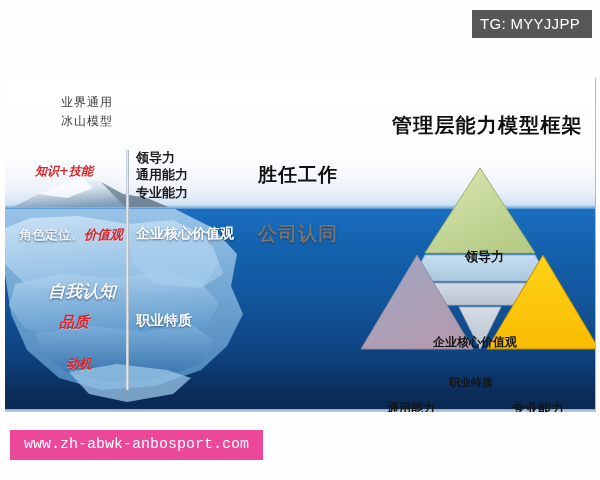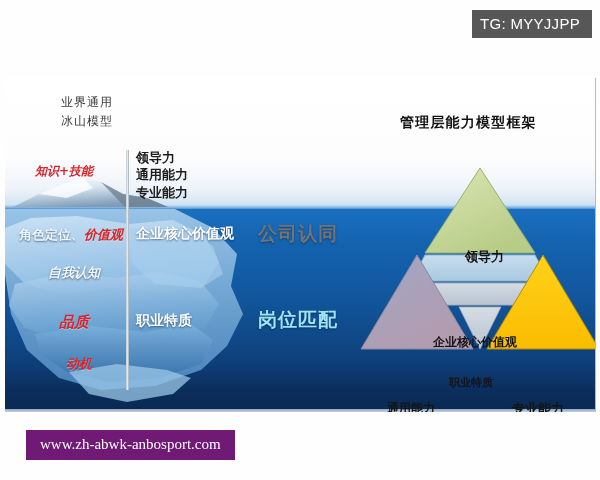--- a/index.html
+++ b/index.html
@@ -35,29 +35,29 @@
     letter-spacing: 0.3px;
     padding: 6px 12px 7px 8px;
     line-height: 1;
     white-space: nowrap;
     font-family: "Liberation Sans", sans-serif;
   }
 
   
   #site-watermark {
     position: absolute;
-    left: 26px;
+    left: 10px;
     bottom: 20px;
-    background: #701a75;
+    background: #ec4899;
     color: #ffffff;
     font-size: 15px;
     padding: 7px 14px 8px 14px;
     line-height: 1;
     white-space: nowrap;
-    font-family: Liberation Serif, serif;
+    font-family: Liberation Mono, monospace;
   }
 
   
   #slide {
     position: absolute;
     left: 5px;
     top: 78px;
     width: 590px;
     height: 334px;
     background: #ffffff;
@@ -163,21 +163,21 @@
   }
   .white-label {
     color: #f2f7fc;
     font-weight: bold;
     text-shadow: 0 1px 2px rgba(0,20,50,0.55);
   }
 
   #lbl-knowledge { left: 30px; top: 86px; font-size: 12px; text-align: right; }
   #lbl-role      { left: 14px; top: 149px; font-size: 13px; }
   #lbl-role .white-part { color:#eef5fc; font-style: normal; }
-  #lbl-self      { left: 43px; top: 187px; font-size: 13px; font-style: italic; }
+  #lbl-self      { left: 43px; top: 203px; font-size: 17px; font-style: italic; }
   #lbl-quality   { left: 54px; top: 236px; font-size: 15px; }
   #lbl-motive    { left: 61px; top: 278px; font-size: 13px; }
 
   
   #col-abilities {
     left: 131px;
     top: 71px;
     font-size: 13px;
     color: #1c1c1c;
     line-height: 1.33;
@@ -217,23 +217,23 @@
     left: 253px;
     top: 230px;
     font-size: 19px;
     color: #9fe3f5;
     letter-spacing: 1px;
     text-shadow: 0 1px 2px rgba(0,20,50,0.45);
   }
 
   
   #pyramid-title {
-    left: 395px;
+    left: 387px;
     top: 36px;
-    font-size: 14px;
+    font-size: 20px;
     color: #111111;
     letter-spacing: 1.2px;
   }
   #pyramid-wrap {
     position: absolute;
     left: 350px;
     top: 85px;
     width: 245px;
     height: 200px;
   }
@@ -328,22 +328,22 @@
 
     <div class="cn" id="col-abilities">
       <div>领导力</div>
       <div>通用能力</div>
       <div>专业能力</div>
     </div>
 
     <div class="cn" id="lbl-corevalue">企业核心价值观</div>
     <div class="cn" id="lbl-traits">职业特质</div>
 
+    <div class="cn" id="out-competent">胜任工作</div>
     <div class="cn" id="out-identify">公司认同</div>
-    <div class="cn" id="out-jobmatch">岗位匹配</div>
 
     <div class="cn" id="pyramid-title">管理层能力模型框架</div>
 
     <div id="pyramid-wrap">
       <svg width="245" height="200" viewBox="0 0 245 200" xmlns="http://www.w3.org/2000/svg">
         <defs>
           <linearGradient id="gGreen" x1="0" y1="0" x2="0.6" y2="1">
             <stop offset="0%" stop-color="#dbe7b4"></stop>
             <stop offset="100%" stop-color="#b7cc87"></stop>
           </linearGradient>

